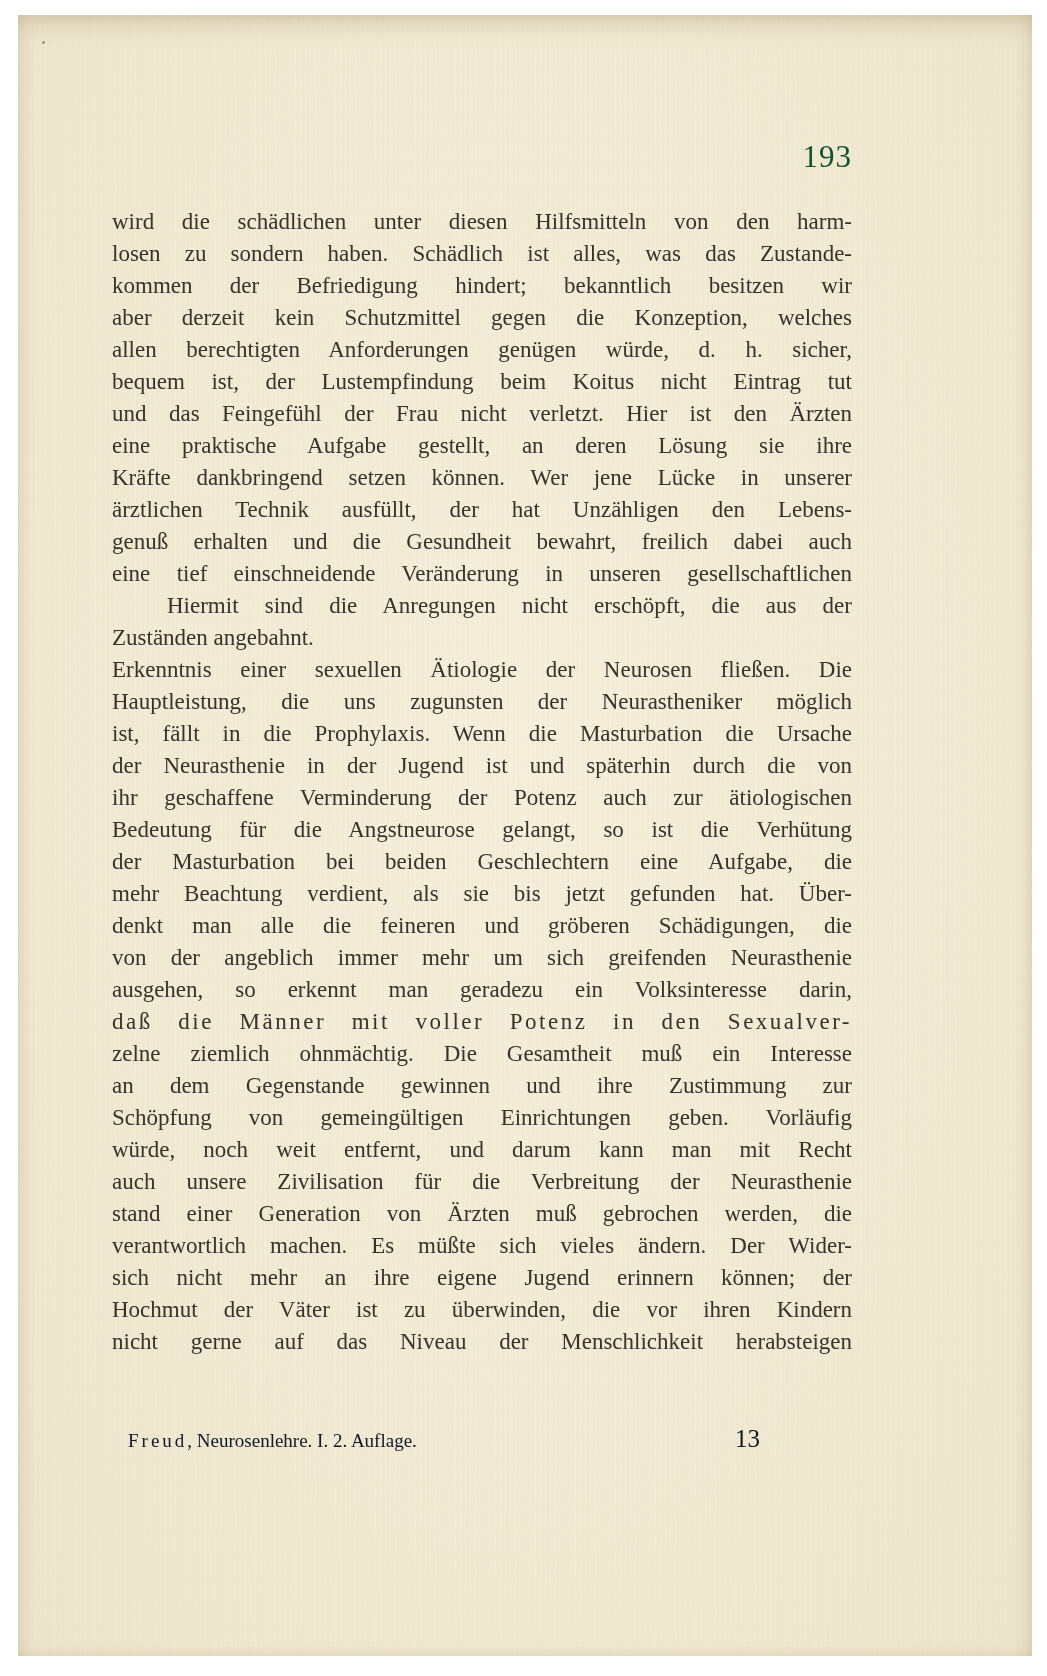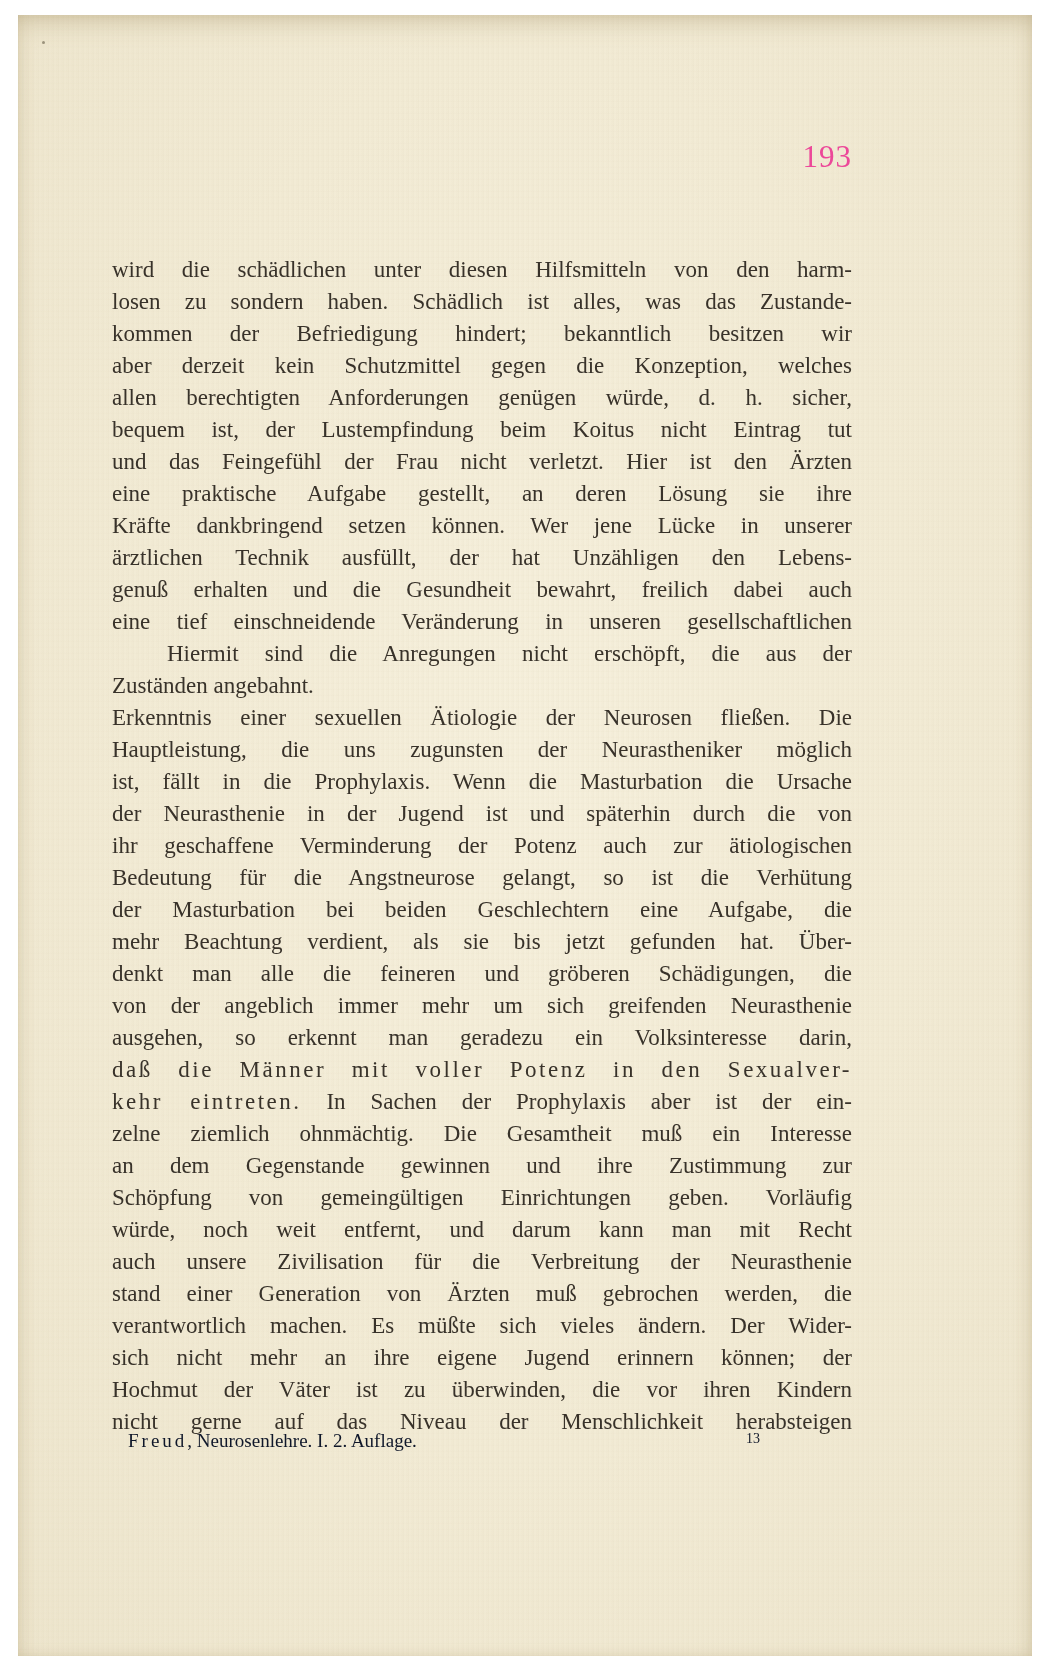--- a/index.html
+++ b/index.html
@@ -86,42 +86,42 @@
     top: 0;
     white-space: nowrap;
   }
   .footer .footer-author {
     letter-spacing: 3px;
   }
   .footer .footer-page-mark {
     position: absolute;
     right: 92px;
     top: -2px;
-    font-size: 14px;
+    font-size: 25px;
   }
   .speck {
     position: absolute;
     left: 24px;
     top: 26px;
     width: 3px;
     height: 3px;
     border-radius: 50%;
     background: rgba(90,80,60,0.55);
   }
 </style>
 </head>
 <body style="background: rgb(255, 255, 255);">
 
 <div class="paper" style="background-color: rgb(242, 235, 213);">
   <span class="speck"></span>
 </div>
 
-<div class="page-number ink" style="color: #ec4899;">193</div>
+<div class="page-number ink" style="color: #14532d;">193</div>
 
-<div class="body-text ink" style="color: rgb(56, 50, 42); margin-top: 48px;">
+<div class="body-text ink" style="color: rgb(56, 50, 42);">
     <div class="line"><span>wird die schädlichen unter diesen Hilfsmitteln von den harm-</span></div>
     <div class="line"><span>losen zu sondern haben. Schädlich ist alles, was das Zustande-</span></div>
     <div class="line"><span>kommen der Befriedigung hindert; bekanntlich besitzen wir</span></div>
     <div class="line"><span>aber derzeit kein Schutzmittel gegen die Konzeption, welches</span></div>
     <div class="line"><span>allen berechtigten Anforderungen genügen würde, d. h. sicher,</span></div>
     <div class="line"><span>bequem ist, der Lustempfindung beim Koitus nicht Eintrag tut</span></div>
     <div class="line"><span>und das Feingefühl der Frau nicht verletzt. Hier ist den Ärzten</span></div>
     <div class="line"><span>eine praktische Aufgabe gestellt, an deren Lösung sie ihre</span></div>
     <div class="line"><span>Kräfte dankbringend setzen können. Wer jene Lücke in unserer</span></div>
     <div class="line"><span>ärztlichen Technik ausfüllt, der hat Unzähligen den Lebens-</span></div>
@@ -134,21 +134,20 @@
     <div class="line"><span>ist, fällt in die Prophylaxis. Wenn die Masturbation die Ursache</span></div>
     <div class="line"><span>der Neurasthenie in der Jugend ist und späterhin durch die von</span></div>
     <div class="line"><span>ihr geschaffene Verminderung der Potenz auch zur ätiologischen</span></div>
     <div class="line"><span>Bedeutung für die Angstneurose gelangt, so ist die Verhütung</span></div>
     <div class="line"><span>der Masturbation bei beiden Geschlechtern eine Aufgabe, die</span></div>
     <div class="line"><span>mehr Beachtung verdient, als sie bis jetzt gefunden hat. Über-</span></div>
     <div class="line"><span>denkt man alle die feineren und gröberen Schädigungen, die</span></div>
     <div class="line"><span>von der angeblich immer mehr um sich greifenden Neurasthenie</span></div>
     <div class="line"><span>ausgehen, so erkennt man geradezu ein Volksinteresse darin,</span></div>
     <div class="line"><span class="gesperrt">daß die Männer mit voller Potenz in den Sexualver-</span></div>
-    <div class="line"><span class="gesperrt">kehr eintreten.</span><span> In Sachen der Prophylaxis aber ist der ein-</span></div>
     <div class="line"><span>zelne ziemlich ohnmächtig. Die Gesamtheit muß ein Interesse</span></div>
     <div class="line"><span>an dem Gegenstande gewinnen und ihre Zustimmung zur</span></div>
     <div class="line"><span>Schöpfung von gemeingültigen Einrichtungen geben. Vorläufig</span></div>
     <div class="line"><span>würde, noch weit entfernt, und darum kann man mit Recht</span></div>
     <div class="line"><span>auch unsere Zivilisation für die Verbreitung der Neurasthenie</span></div>
     <div class="line"><span>stand einer Generation von Ärzten muß gebrochen werden, die</span></div>
     <div class="line"><span>verantwortlich machen. Es müßte sich vieles ändern. Der Wider-</span></div>
     <div class="line"><span>sich nicht mehr an ihre eigene Jugend erinnern können; der</span></div>
     <div class="line"><span>Hochmut der Väter ist zu überwinden, die vor ihren Kindern</span></div>
     <div class="line"><span>nicht gerne auf das Niveau der Menschlichkeit herabsteigen</span></div>

